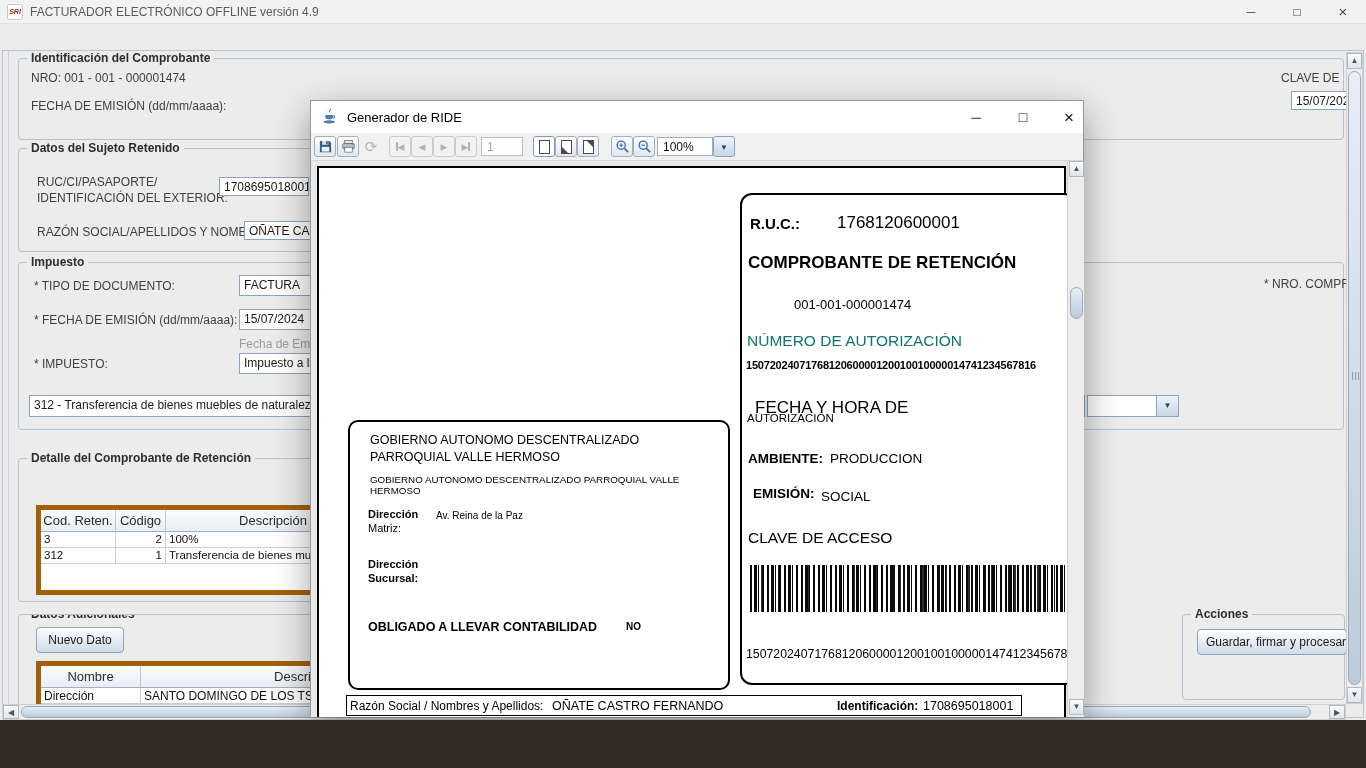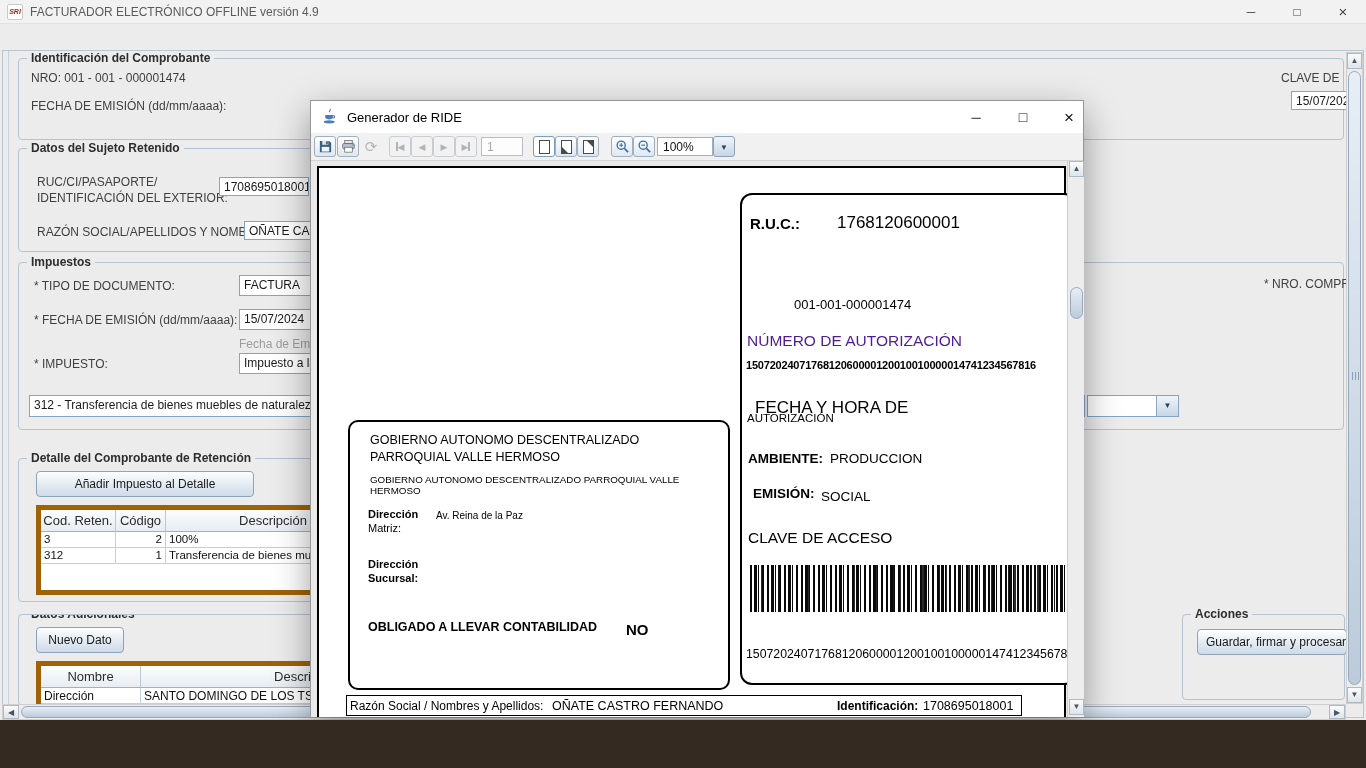--- a/index.html
+++ b/index.html
@@ -111,38 +111,37 @@
   <div class="abs gb" style="left:18px;top:148px;width:700px;height:104px">
     <div class="gb-title">Datos del Sujeto Retenido</div>
     <div class="abs lbl" style="left:18px;top:26px">RUC/CI/PASAPORTE/</div>
     <div class="abs lbl" style="left:18px;top:42px">IDENTIFICACIÓN DEL EXTERIOR:</div>
     <div class="abs field" style="left:200px;top:28px;width:90px;height:19px">1708695018001</div>
     <div class="abs lbl" style="left:18px;top:76px">RAZÓN SOCIAL/APELLIDOS Y NOMBRES:</div>
     <div class="abs field" style="left:225px;top:72px;width:260px;height:19px">OÑATE CASTRO FERNANDO</div>
   </div>
 
   <div class="abs gb" style="left:18px;top:262px;width:1326px;height:168px">
-    <div class="gb-title">Impuestos</div>
+    <div class="gb-title">Impuesto</div>
     <div class="abs lbl" style="left:15px;top:16px">* TIPO DE DOCUMENTO:</div>
     <div class="abs field" style="left:220px;top:12px;width:150px;height:21px">FACTURA</div>
     <div class="abs lbl" style="left:15px;top:50px">* FECHA DE EMISIÓN (dd/mm/aaaa):</div>
     <div class="abs field" style="left:220px;top:46px;width:150px;height:21px">15/07/2024</div>
     <div class="abs hint" style="left:220px;top:74px;width:110px;overflow:hidden">Fecha de Emisión</div>
     <div class="abs lbl" style="left:15px;top:94px">* IMPUESTO:</div>
     <div class="abs field" style="left:220px;top:90px;width:150px;height:21px">Impuesto a la Renta</div>
     <div class="abs field" style="left:10px;top:132px;width:1056px;height:22px">312 - Transferencia de bienes muebles de naturaleza corporal</div>
     <div class="abs field" style="left:1068px;top:132px;width:92px;height:22px;padding-right:24px">
       <div class="abs combo-arrow" style="right:0;top:0;width:22px;height:20px">▼</div>
     </div>
     <div class="abs lbl" style="left:1245px;top:14px;width:82px;overflow:hidden">* NRO. COMPROBANTE</div>
   </div>
 
   <div class="abs gb" style="left:18px;top:458px;width:700px;height:144px">
     <div class="gb-title">Detalle del Comprobante de Retención</div>
-    <div class="abs nbtn" style="left:17px;top:12px;width:218px;height:26px;line-height:24px">Añadir Impuesto al Detalle</div>
     <div class="abs jtable" style="left:17px;top:46px;width:350px;height:90px">
       <div class="jrow">
         <div class="jh" style="width:75px">Cod. Reten.</div>
         <div class="jh" style="width:50px">Código</div>
         <div class="jh" style="flex:1">Descripción</div>
       </div>
       <div class="jrow">
         <div class="jc" style="width:75px">3</div>
         <div class="jc r" style="width:50px">2</div>
         <div class="jc" style="flex:1">100%</div>
@@ -286,22 +285,23 @@
     <div class="abs" style="left:346px;top:4px;width:56px;height:19px;background:#fff;border:1px solid #9fb0c0;font-size:12px;color:#111;padding:2px 5px">100%</div>
     <div class="abs combo-arrow" style="left:402px;top:3px;width:22px;height:21px;border:1px solid #8ca3ba;border-radius:3px;line-height:21px">▼</div>
   </div>
 
   <div class="abs" id="dlg-content">
     <div class="abs" id="ride-page">
 
       <div class="abs ride-box" style="left:421px;top:25px;width:336px;height:492px">
         <div class="abs" style="left:8px;top:20px;font-size:15px;font-weight:bold;color:#000">R.U.C.:</div>
         <div class="abs" style="left:95px;top:18px;font-size:17px;color:#000">1768120600001</div>
+        <div class="abs" style="left:6px;top:58px;font-size:17px;font-weight:bold;color:#000;white-space:nowrap">COMPROBANTE DE RETENCIÓN</div>
         <div class="abs" style="left:52px;top:102px;font-size:13px;color:#000">001-001-000001474</div>
-        <div class="abs" style="left:5px;top:137px;font-size:15.5px;color:#4c1d95">NÚMERO DE AUTORIZACIÓN</div>
+        <div class="abs" style="left:5px;top:137px;font-size:15.5px;color:#0f766e">NÚMERO DE AUTORIZACIÓN</div>
         <div class="abs" style="left:4px;top:164px;font-size:11px;font-weight:bold;color:#000;letter-spacing:-.2px;white-space:nowrap">1507202407176812060000120010010000014741234567816</div>
         <div class="abs" style="left:13px;top:203px;font-size:17px;color:#000">FECHA Y HORA DE</div>
         <div class="abs" style="left:5px;top:217px;font-size:11.5px;color:#000">AUTORIZACIÓN</div>
         <div class="abs" style="left:6px;top:256px;font-size:13.5px;font-weight:bold;color:#000">AMBIENTE:</div>
         <div class="abs" style="left:88px;top:256px;font-size:13.5px;color:#000">PRODUCCION</div>
         <div class="abs" style="left:11px;top:291px;font-size:13.5px;font-weight:bold;color:#000">EMISIÓN:</div>
         <div class="abs" style="left:79px;top:294px;font-size:13.5px;color:#000">SOCIAL</div>
         <div class="abs" style="left:6px;top:334px;font-size:15.5px;color:#000">CLAVE DE ACCESO</div>
         <div class="abs barcode" style="left:8px;top:370px;width:318px;height:47px"></div>
         <div class="abs" style="left:4px;top:452px;font-size:12.3px;color:#000;white-space:nowrap">1507202407176812060000120010010000014741234567816</div>
@@ -309,21 +309,21 @@
 
       <div class="abs ride-box" style="left:29px;top:252px;width:382px;height:270px;border-radius:10px">
         <div class="abs" style="left:20px;top:10px;width:345px;font-size:12.5px;line-height:1.35;color:#000">GOBIERNO AUTONOMO DESCENTRALIZADO PARROQUIAL VALLE HERMOSO</div>
         <div class="abs" style="left:20px;top:52px;width:355px;font-size:9.8px;color:#000">GOBIERNO AUTONOMO DESCENTRALIZADO PARROQUIAL VALLE HERMOSO</div>
         <div class="abs" style="left:18px;top:86px;font-size:11px;font-weight:bold;color:#000">Dirección</div>
         <div class="abs" style="left:18px;top:100px;font-size:11px;font-weight:normal;color:#000">Matriz:</div>
         <div class="abs" style="left:86px;top:88px;font-size:10px;color:#000">Av. Reina de la Paz</div>
         <div class="abs" style="left:18px;top:136px;font-size:11px;font-weight:bold;color:#000">Dirección</div>
         <div class="abs" style="left:18px;top:150px;font-size:11px;font-weight:bold;color:#000">Sucursal:</div>
         <div class="abs" style="left:18px;top:198px;font-size:12.5px;font-weight:bold;color:#000">OBLIGADO A LLEVAR CONTABILIDAD</div>
-        <div class="abs" style="left:276px;top:199px;font-size:15px;font-weight:bold;color:#000">NO</div>
+        <div class="abs" style="left:276px;top:199px;font-size:10px;font-weight:bold;color:#000">NO</div>
       </div>
 
       <div class="abs" style="left:27px;top:527px;width:676px;height:21px;border:1px solid #000;background:#fff">
         <div class="abs" style="left:3px;top:3px;font-size:12px;font-weight:normal;color:#000">Razón Social / Nombres y Apellidos:</div>
         <div class="abs" style="left:205px;top:3px;font-size:12.5px;color:#000">OÑATE CASTRO FERNANDO</div>
         <div class="abs" style="left:490px;top:3px;font-size:12px;font-weight:bold;color:#000">Identificación:</div>
         <div class="abs" style="left:576px;top:3px;font-size:12.5px;color:#000">1708695018001</div>
       </div>
     </div>
   </div>

